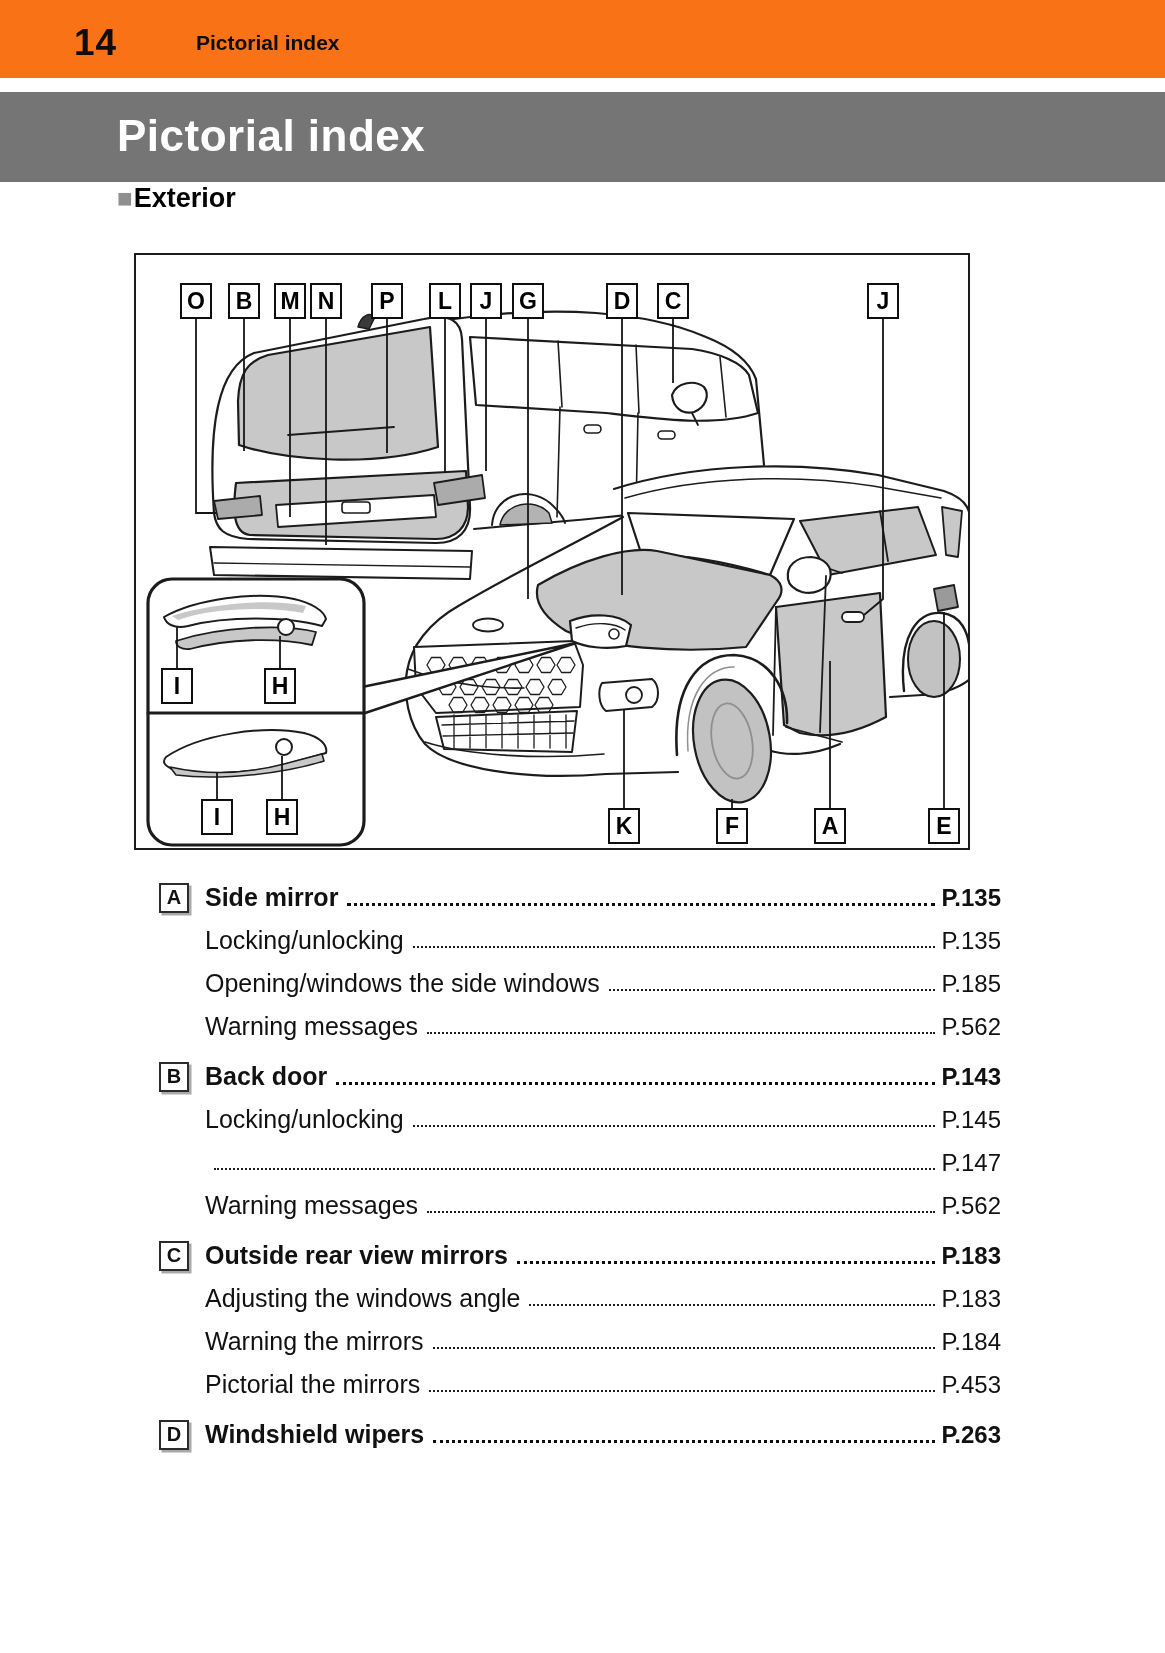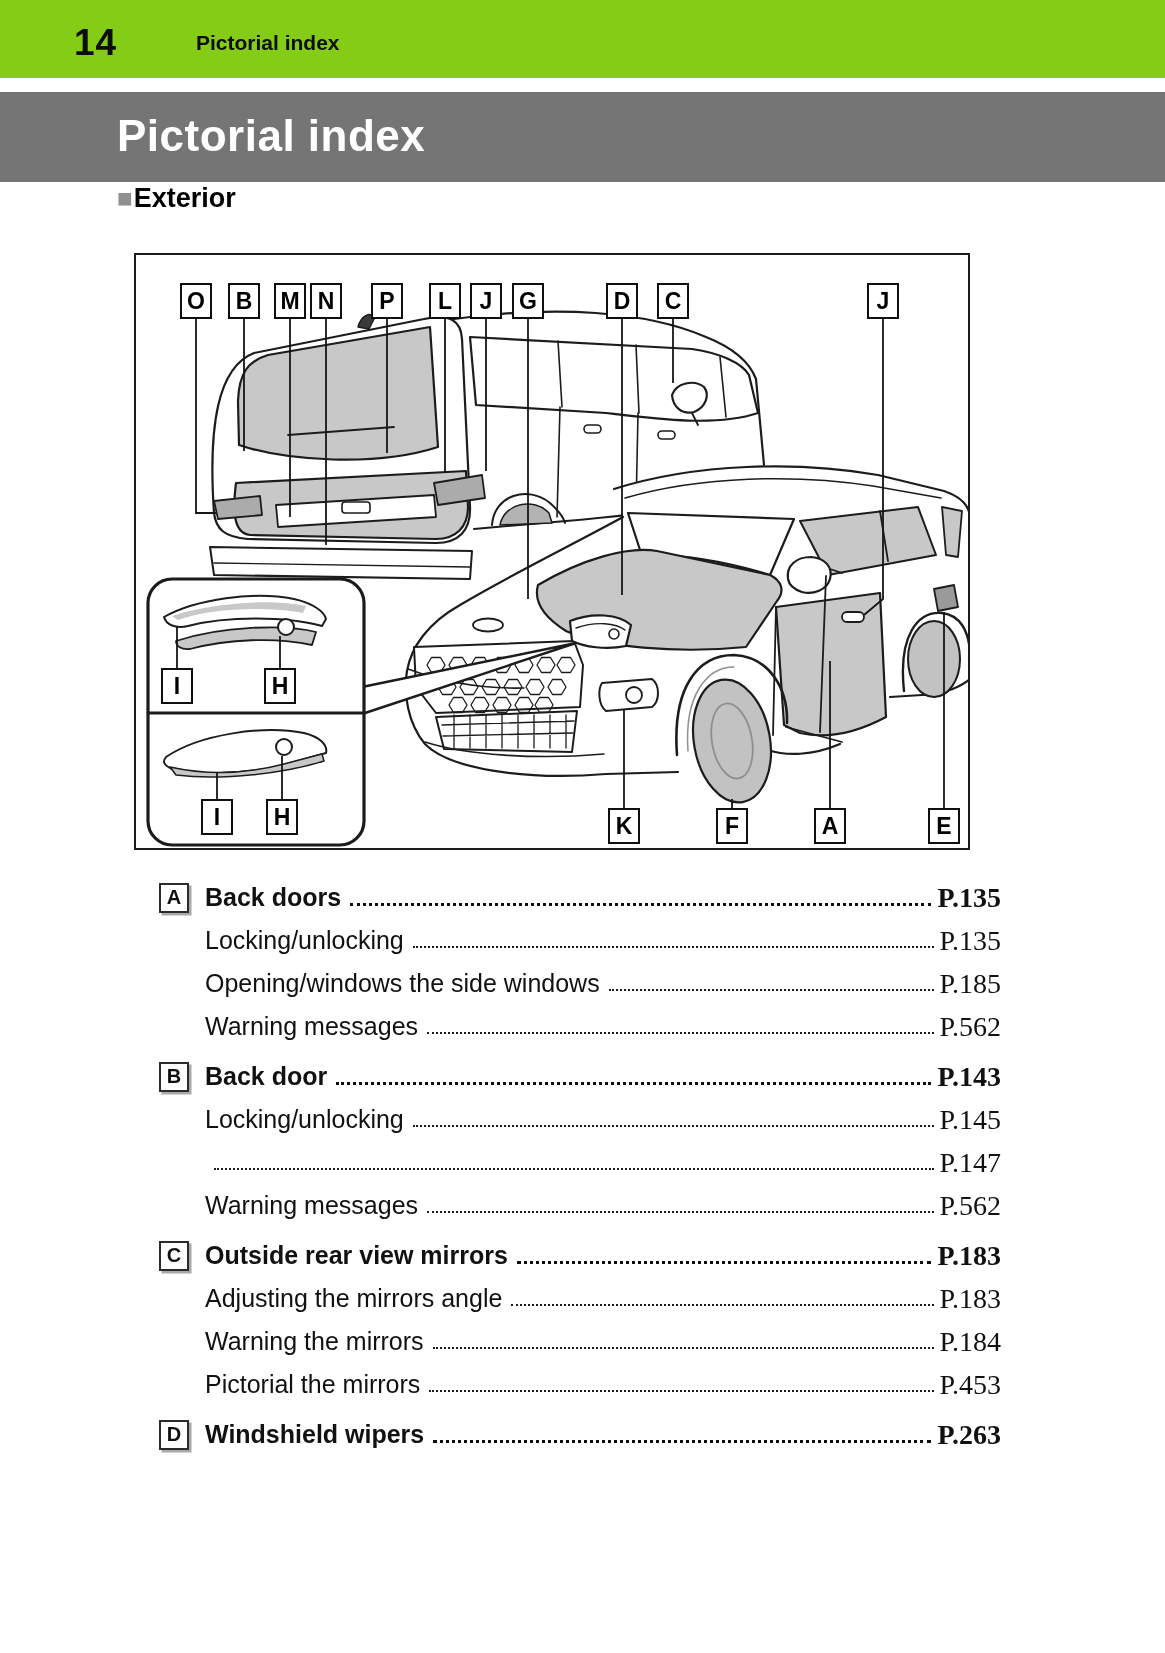--- a/index.html
+++ b/index.html
@@ -1,20 +1,20 @@
 <!DOCTYPE html>
 <html><head>
 <meta charset="utf-8">
 <style>
   html,body{margin:0;padding:0;background:#ffffff;}
   .page{position:relative;width:1165px;height:1653px;background:#fff;
         font-family:"Liberation Sans",sans-serif;color:#111;overflow:hidden;}
 
   
-  .topbar{position:absolute;left:0;top:0;width:1165px;height:78px;background:#84cc16;}
+  .topbar{position:absolute;left:0;top:0;width:1165px;height:78px;background:#f97316;}
   .pagenum{position:absolute;left:74px;top:22px;font-size:37px;font-weight:bold;letter-spacing:1px;color:#0d0d0d;}
   .doctitle{position:absolute;left:196px;top:31px;font-size:21px;font-weight:bold;color:#0d0d0d;}
 
   
   .banner{position:absolute;left:0;top:92px;width:1165px;height:90px;background:#757575;}
   .banner-title{position:absolute;left:117px;top:0;line-height:88px;font-size:44px;font-weight:bold;color:#ffffff;letter-spacing:0.5px;}
 
   
   .exterior{position:absolute;left:117px;top:183px;font-size:27px;font-weight:bold;display:flex;align-items:center;color:#000;}
   .sq{color:#8f8f8f;font-size:26px;margin-right:1px;line-height:1;transform:translateY(-1px);}
@@ -30,21 +30,21 @@
   .irow{display:flex;align-items:center;height:43px;}
   .irow.head{margin-top:7px;font-weight:bold;}
   .ibox{flex:0 0 auto;width:30px;height:30px;border:2px solid #2b2b2b;box-sizing:border-box;background:#fff;
         box-shadow:2.5px 2.5px 0 #a9a9a9;display:flex;align-items:center;justify-content:center;
         font-size:20px;font-weight:bold;margin-right:16px;}
   .irow.sub{padding-left:46px;font-weight:normal;text-align:right;}
   .ititle{font-size:25px;white-space:nowrap;}
   .ititle sup{font-size:15px;}
   .dots{flex:1;border-bottom:2.7px dotted #1b1b1b;margin:13px 6px 0 9px;min-width:30px;}
   .head .dots{border-bottom:3.3px dotted #0e0e0e;}
-  .ipage{font-size:28px;white-space:nowrap;font-family:Liberation Serif, serif;}
+  .ipage{font-size:24px;white-space:nowrap;}
 </style>
 </head>
 <body>
 
 <div class="page">
 
   <div class="topbar">
     <div class="pagenum">14</div>
     <div class="doctitle">Pictorial index</div>
   </div>
@@ -177,21 +177,21 @@
         <div class="callout" style="left: 25px; top: 413px;">I</div>
         <div class="callout" style="left: 128px; top: 413px;">H</div>
         <div class="callout" style="left: 65px; top: 544px;">I</div>
         <div class="callout" style="left: 130px; top: 544px;">H</div>
       </div>
   </div>
 
   <div class="index" id="index">
       <div class="irow head">
         <span class="ibox">A</span>
-        <span class="ititle">Back doors</span>
+        <span class="ititle">Side mirror</span>
         <span class="dots"></span>
         <span class="ipage">P.135</span>
       </div>
       <div class="irow sub">
         <span class="ititle">Locking/unlocking</span>
         <span class="dots"></span>
         <span class="ipage">P.135</span>
       </div>
       <div class="irow sub">
         <span class="ititle">Opening/windows the side windows</span>
@@ -223,21 +223,21 @@
         <span class="dots"></span>
         <span class="ipage">P.562</span>
       </div>
       <div class="irow head">
         <span class="ibox">C</span>
         <span class="ititle">Outside rear view mirrors</span>
         <span class="dots"></span>
         <span class="ipage">P.183</span>
       </div>
       <div class="irow sub">
-        <span class="ititle">Adjusting the mirrors angle</span>
+        <span class="ititle">Adjusting the windows angle</span>
         <span class="dots"></span>
         <span class="ipage">P.183</span>
       </div>
       <div class="irow sub">
         <span class="ititle">Warning the mirrors</span>
         <span class="dots"></span>
         <span class="ipage">P.184</span>
       </div>
       <div class="irow sub">
         <span class="ititle">Pictorial the mirrors</span>

